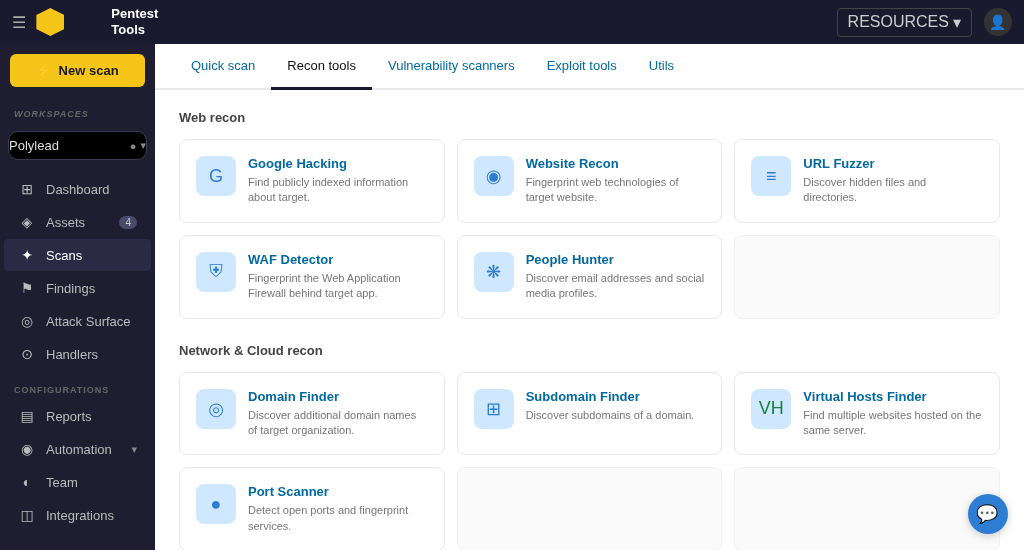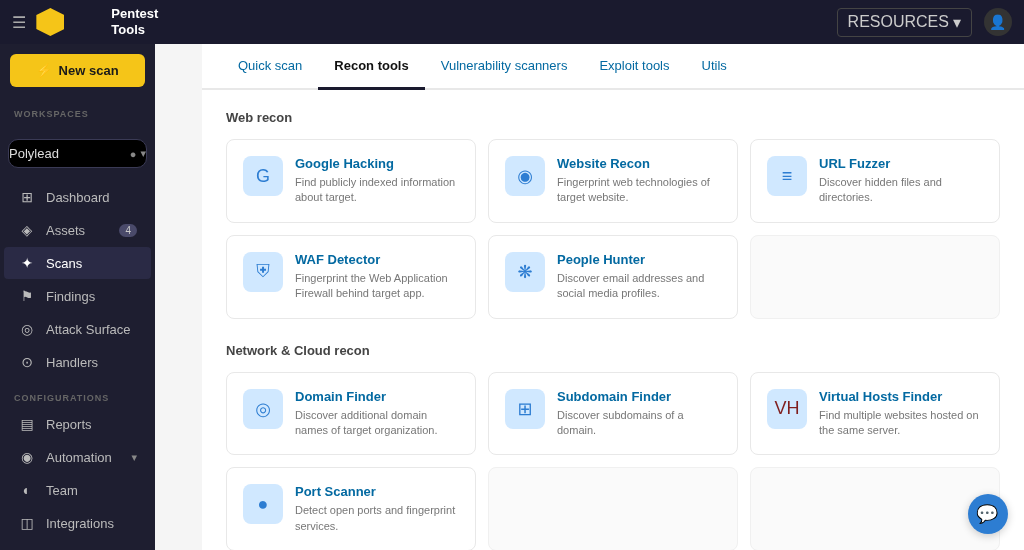--- a/index.html
+++ b/index.html
@@ -38,21 +38,21 @@
     }
     .user-icon-btn {
       width: 28px; height: 28px;
       background: #333;
       border-radius: 50%;
       display: flex; align-items: center; justify-content: center;
       color: #aaa; font-size: 14px; cursor: pointer;
     }
 
     
-    .main-layout { display: flex; flex: 1; overflow: hidden; gap: 47px; }
+    .main-layout { display: flex; flex: 1; overflow: hidden; }
 
     
     .sidebar {
       width: 155px;
       background: #1e1e30;
       display: flex;
       flex-direction: column;
       flex-shrink: 0;
       overflow-y: auto;
       padding-bottom: 10px;
@@ -67,22 +67,23 @@
       font-size: 13px;
       cursor: pointer;
       display: flex; align-items: center; justify-content: center; gap: 6px;
       color: #1a1a1a;
     }
     .sidebar-section-label {
       font-size: 9px;
       font-weight: 700;
       color: #666;
       letter-spacing: 1px;
-      padding: 8px 14px 20px;
+      padding: 8px 14px 12px;
       text-transform: uppercase;
+      font-style: italic;
     }
     .workspace-selector {
       margin: 0 8px 12px;
       background: #000000;
       border: 1px solid #3a3a55;
       border-radius: 10px;
       padding: 6px 0;
       display: flex; align-items: center; justify-content: space-between;
       cursor: pointer;
     }
@@ -141,21 +142,21 @@
       padding: 14px 16px;
       font-size: 13px;
       color: #0369a1;
       cursor: pointer;
       border-bottom: 3px solid transparent;
       margin-bottom: -2px;
       white-space: nowrap;
     }
     .tab.active {
       color: #111;
-      font-weight: 700;
+      font-weight: 400;
       border-bottom-color: #1a1a2e;
     }
 
     
     .tools-content { padding: 20px 24px; flex: 1; }
     .section-title {
       font-size: 13px;
       font-weight: 600;
       color: #444;
       margin-bottom: 14px;
@@ -377,21 +378,21 @@
         </div>
       </div>
             <div class="tool-card">
         <div class="tool-icon blue" style="background:#d0e8ff;color:#2d7dd2;">⊞</div>
         <div class="tool-info">
           <div class="tool-name">Subdomain Finder</div>
           <div class="tool-desc">Discover subdomains of a domain.</div>
         </div>
       </div>
             <div class="tool-card">
-        <div class="tool-icon blue" style="background:#d0e8ff;color:#7f1d1d;">VH</div>
+        <div class="tool-icon blue" style="background:#d0e8ff;color:#15803d;">VH</div>
         <div class="tool-info">
           <div class="tool-name">Virtual Hosts Finder</div>
           <div class="tool-desc">Find multiple websites hosted on the same server.</div>
         </div>
       </div>
             <div class="tool-card">
         <div class="tool-icon blue" style="background:#d0e8ff;color:#2d7dd2;">●</div>
         <div class="tool-info">
           <div class="tool-name">Port Scanner</div>
           <div class="tool-desc">Detect open ports and fingerprint services.</div>

